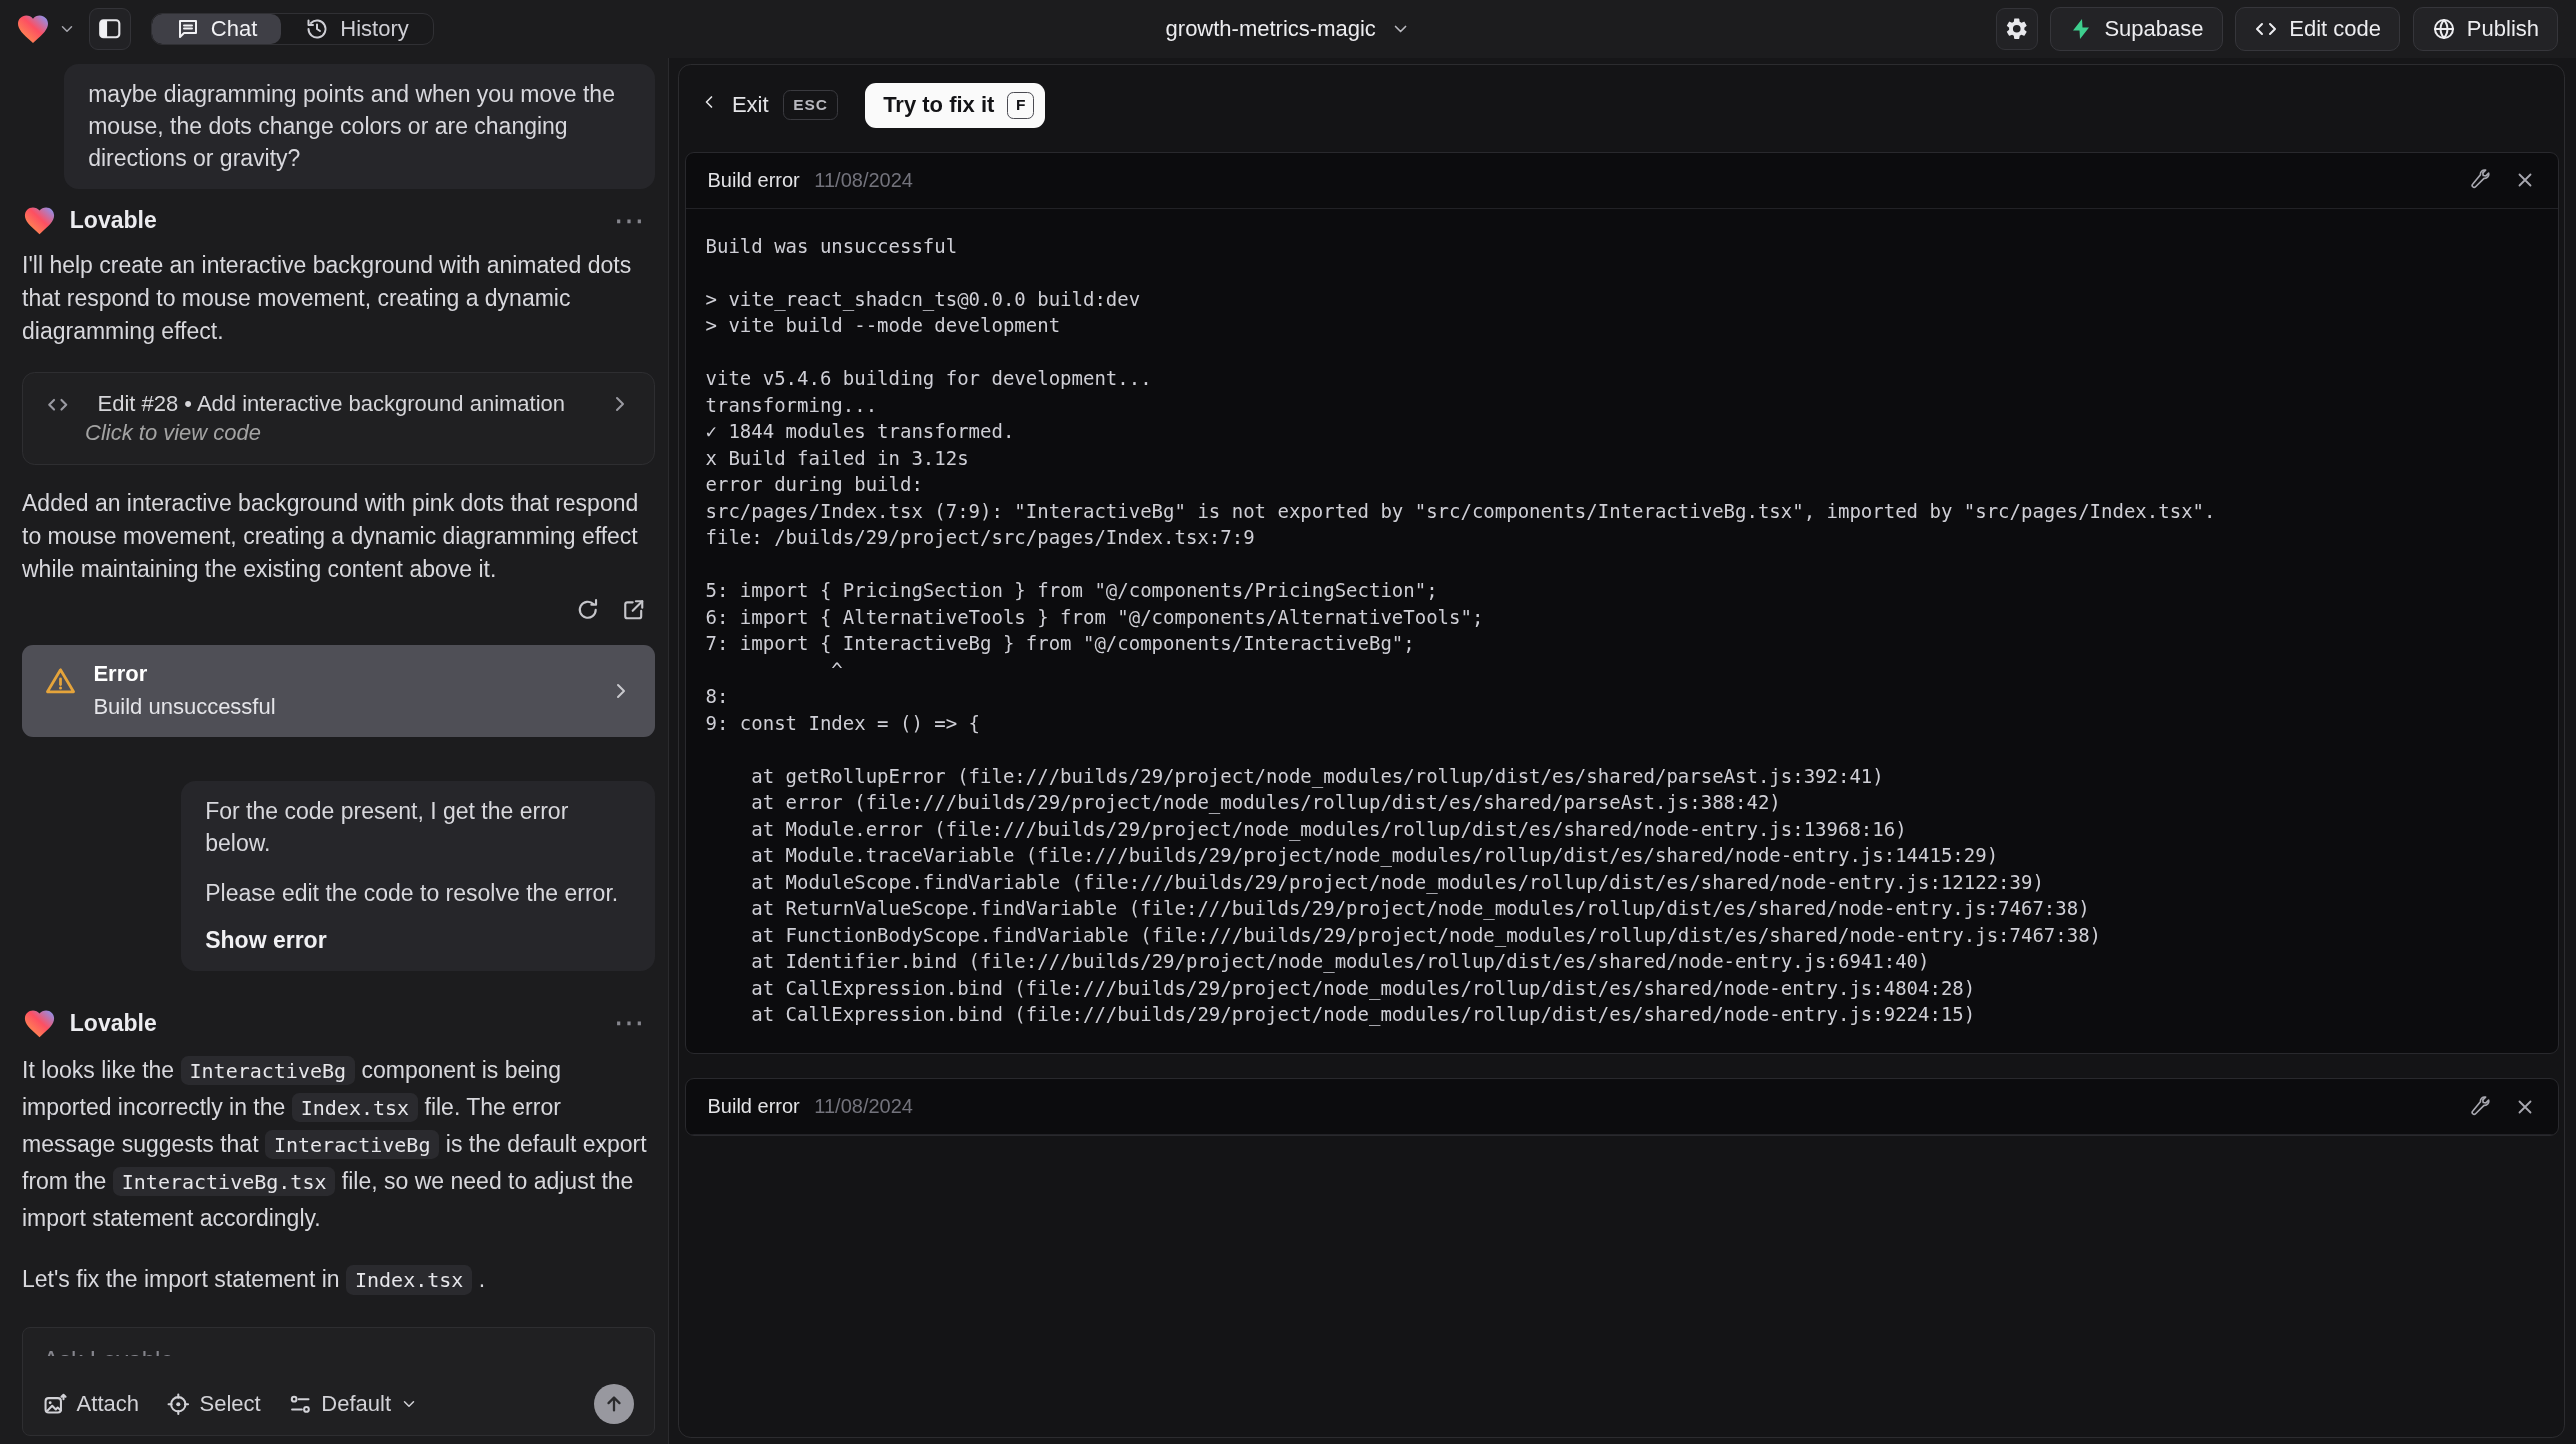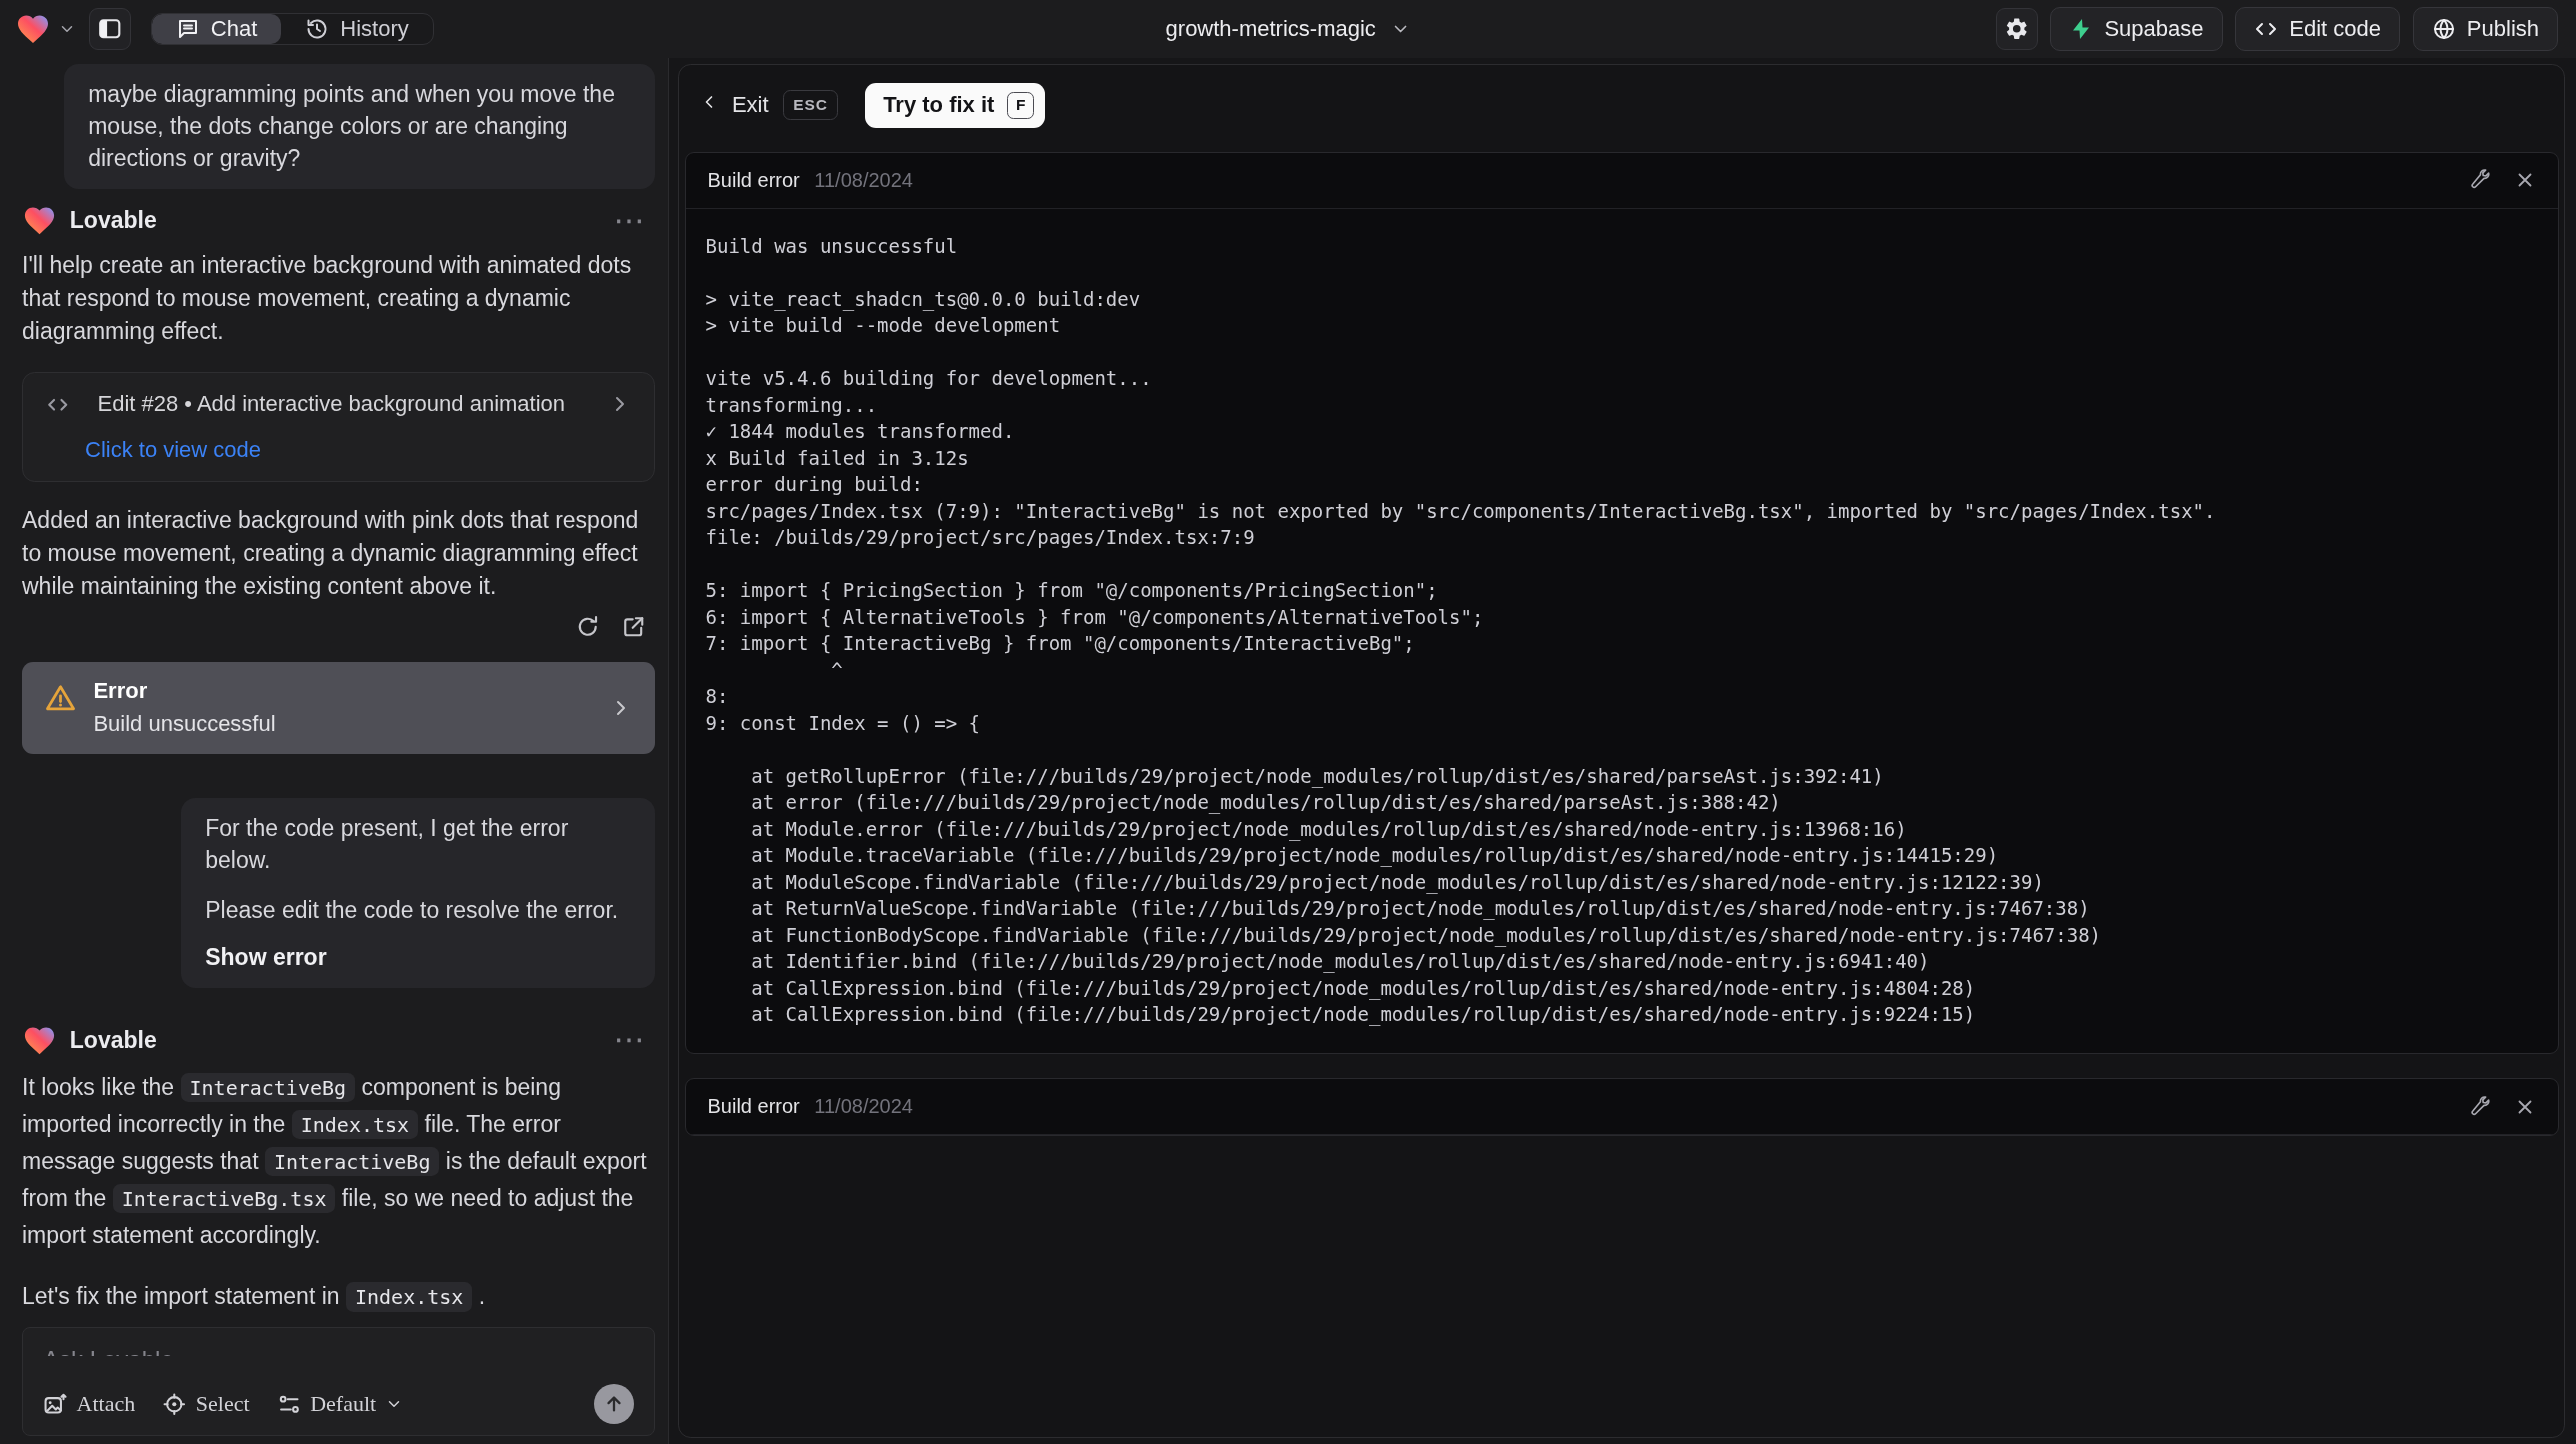--- a/index.html
+++ b/index.html
@@ -34,34 +34,34 @@
   .agent-name { font-size:23px; font-weight:bold; color:#ececf0; }
   .dots { margin-left:auto; margin-right:9px; color:#85858d; font-size:31px; letter-spacing:1.8px; line-height:18px; }
 
   .para { color:#d8d8dd; font-size:23px; line-height:33px; margin-top:11px; max-width:741px; }
   .para-chips { line-height:36px; }
   .para code { font-family:"DejaVu Sans Mono", monospace; font-size:20px; background:#2a2a2e; color:#e6e6ea; padding:2.7px 9px; border-radius:7.3px; }
 
   .edit-card { margin-top:24px; background:#202022; border:0.9px solid #2e2e31; border-radius:12.8px; padding:18px 22px; }
   .edit-card .row { display:flex; align-items:center; gap:27px; color:#d6d6da; font-size:22px; }
   .edit-card .row .chev { margin-left:auto; color:#9a9aa2; }
-  .edit-card .sub { margin-left:40px; margin-top:20px; color:#3b82f6; font-size:22px; }
+  .edit-card .sub { margin-left:40px; margin-top:3px; color:#a3a3a3; font-size:22px;font-style:italic; }
 
   .mini-actions { display:flex; justify-content:flex-end; gap:20px; margin-top:11px; padding-right:9px; color:#c6c6cb; }
 
   .error-card { margin-top:22px; background:#4f4f56; border-radius:11px; padding:16.4px 22px; display:flex; align-items:flex-start; gap:16.4px; }
   .error-card .txt .t { color:#ffffff; font-size:22px; font-weight:bold; }
   .error-card .txt .s { color:#e4e4e8; font-size:22px; margin-top:7.3px; }
   .error-card .chev { margin-left:auto; align-self:center; color:#c9c9cd; }
 
   .composer { flex-shrink:0; margin:7.3px 12.8px 9px 22px; background:#202022; border:0.9px solid #2e2e31; border-radius:8px; padding:18px 20px 11px; height:109px; display:flex; flex-direction:column;gap:28px; }
   .composer textarea { background:transparent; border:none; outline:none; resize:none; color:#e4e4e7; font-size:24px; font-family:"Liberation Sans", sans-serif; width:100%; height:35px; }
   .composer textarea::placeholder { color:#85858d; }
   .composer-row { display:flex; align-items:center; gap:27px; margin-top:auto; color:#d2d2d7; font-size:22px; }
-  .composer-item { display:flex; align-items:center; gap:9px;font-family:Liberation Serif, serif; }
+  .composer-item { display:flex; align-items:center; gap:9px; }
   .send-btn { margin-left:auto; width:40px; height:40px; border-radius:50%; background:#98989f; display:flex; align-items:center; justify-content:center; color:#2a2a2c; }
 
   
   .preview { flex:1; margin:5.5px 11px 7.3px 9px; background:#141416; border:0.9px solid #2c2c2f; border-radius:12.8px; padding:0 5.5px; overflow:hidden; }
   .fix-bar { display:flex; align-items:center; padding:18px 11px 0 14.6px; gap:14.6px; }
   .exit { display:flex; align-items:flex-start; gap:12.8px; color:#e4e4e7; font-size:22px; }
   .esc-badge { border:0.9px solid #3a3a3f; border-radius:7.3px; padding:4.6px 9px; font-size:15.5px; font-weight:bold; color:#b9b9bf; letter-spacing:0.9px; }
   .fix-pill { margin-left:12.8px; display:flex; align-items:center; gap:12.8px; background:#fafafa; color:#131316; border-radius:11px; padding:9px 11px 9px 18px; font-size:22px; font-weight:bold; }
   .key-badge { border:1.4px solid #4b4b52; border-radius:6.4px; width:27px; height:27px; display:flex; align-items:center; justify-content:center; font-size:15.5px; font-weight:bold; }
 

